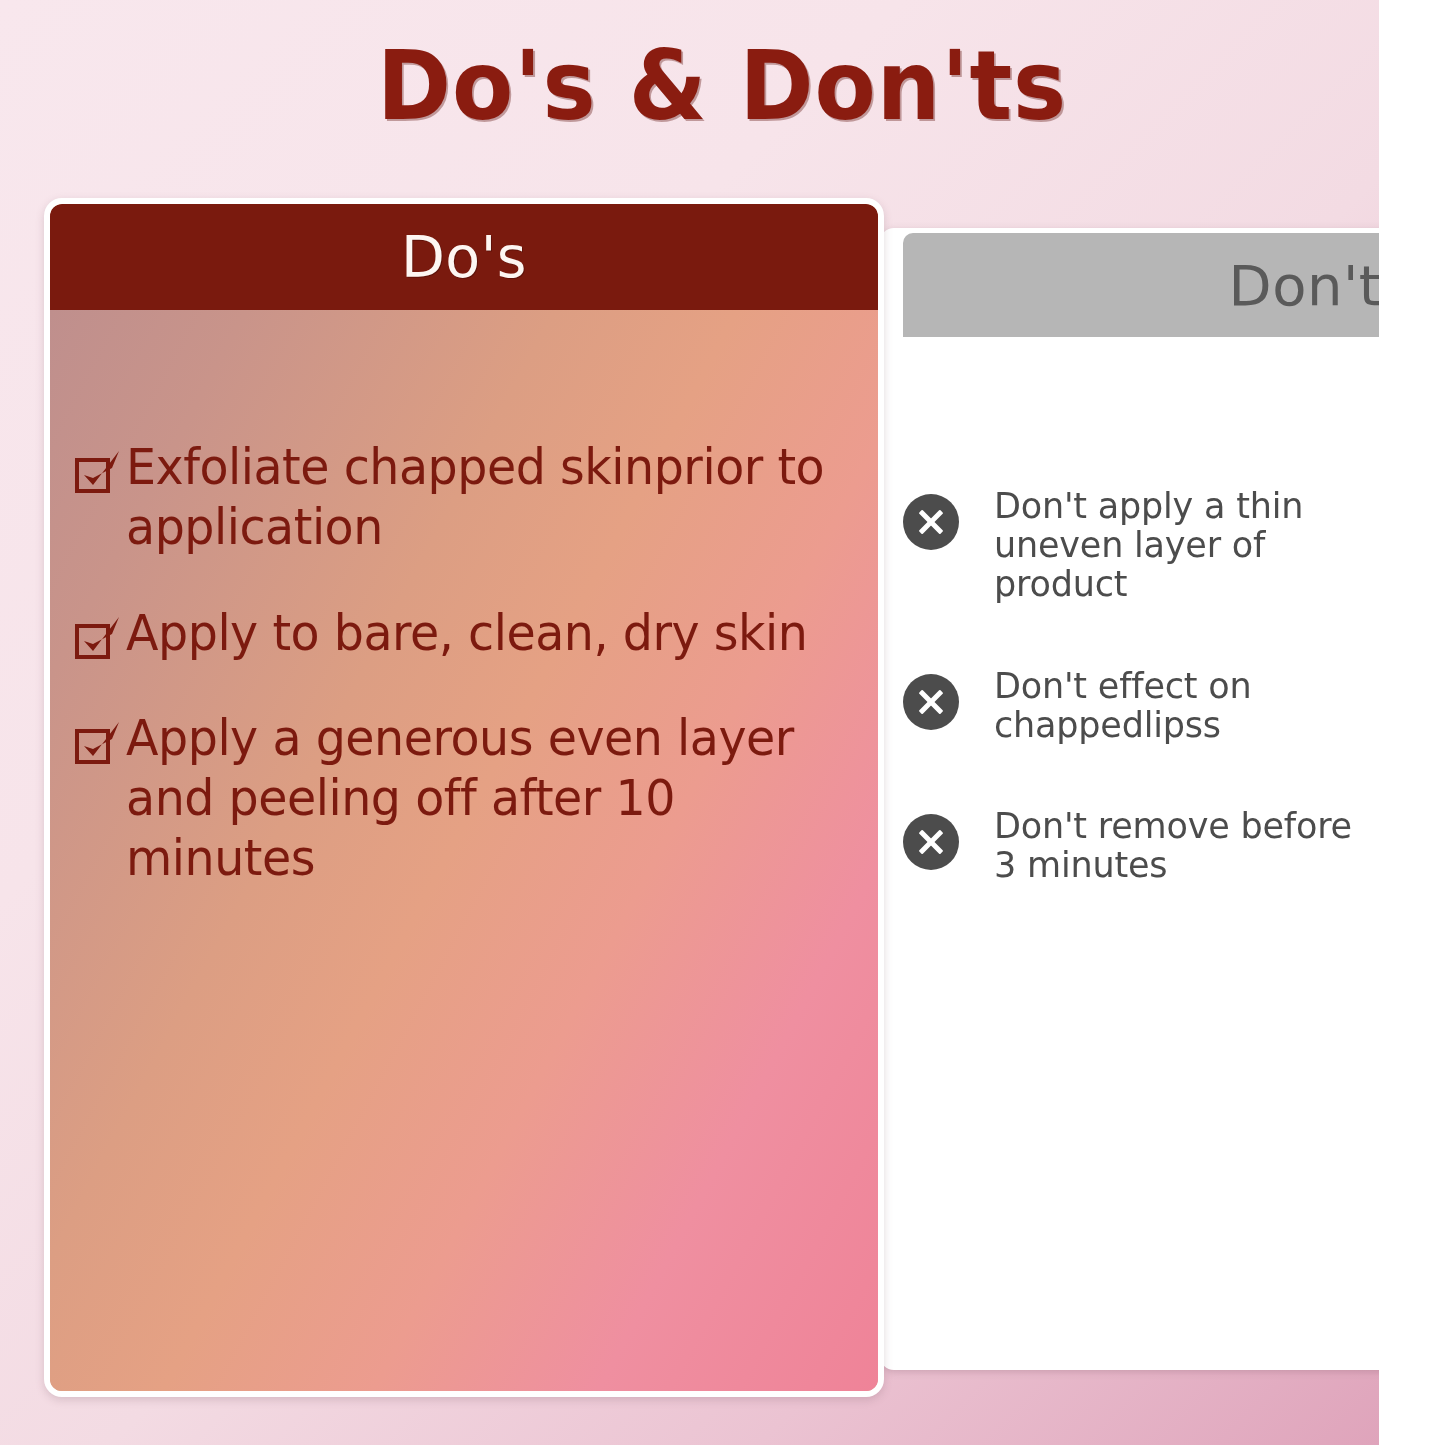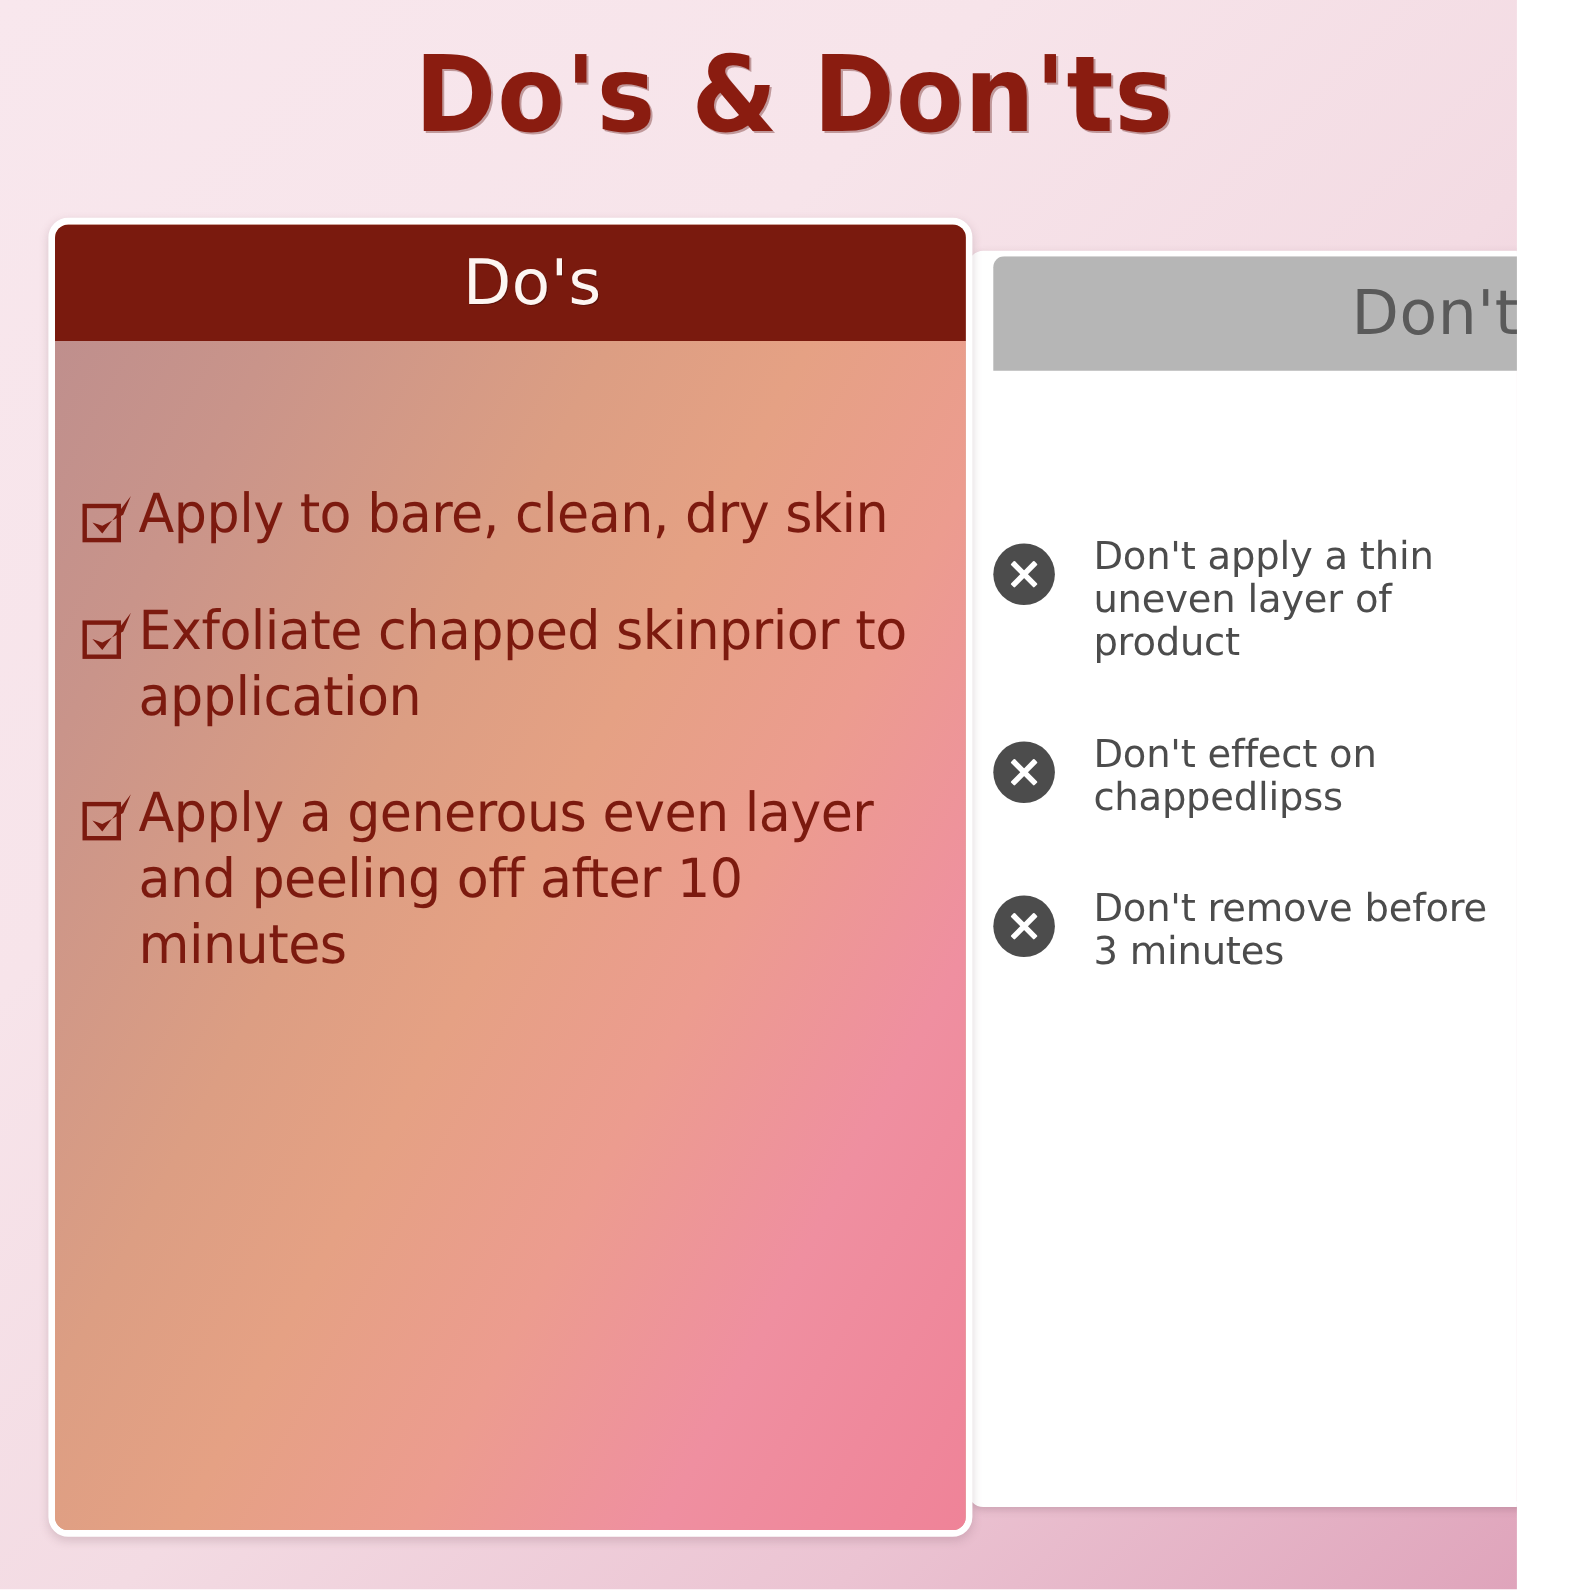--- a/index.html
+++ b/index.html
@@ -141,21 +141,20 @@
     position: absolute;
     left: 0;
     top: 0;
     width: 100%;
     height: 106px;
     background: #7a1a0e;
     border-radius: 12px 12px 0 0;
     display: flex;
     align-items: center;
     justify-content: center;
-    padding-left: 20px;
   }
   .dos-header-text {
     font-family: "DejaVu Sans", sans-serif;
     font-size: 57px;
     font-weight: 400;
     color: #fdf6f2;
     letter-spacing: 0.5px;
     text-shadow: 1px 1px 0 rgba(60,8,4,0.45);
   }
   .dos-body {
@@ -241,31 +240,31 @@
     </div>
     <div class="dos-body">
 
       <div class="do-item">
         <span class="check-icon">
           <svg width="48" height="48" viewBox="0 0 48 48">
             <rect x="3" y="12" width="31" height="31" fill="none" stroke="#7c1a0f" stroke-width="4"></rect>
             <path d="M10 27 L19 37 L45 3 L38 20 L19 30 Z" fill="#7c1a0f"></path>
           </svg>
         </span>
-        <span class="do-text">Apply to bare, clean, dry skin</span>
+        <span class="do-text">Exfoliate chapped skinprior to application</span>
       </div>
 
       <div class="do-item">
         <span class="check-icon">
           <svg width="48" height="48" viewBox="0 0 48 48">
             <rect x="3" y="12" width="31" height="31" fill="none" stroke="#7c1a0f" stroke-width="4"></rect>
             <path d="M10 27 L19 37 L45 3 L38 20 L19 30 Z" fill="#7c1a0f"></path>
           </svg>
         </span>
-        <span class="do-text">Exfoliate chapped skinprior to application</span>
+        <span class="do-text">Apply to bare, clean, dry skin</span>
       </div>
 
       <div class="do-item">
         <span class="check-icon">
           <svg width="48" height="48" viewBox="0 0 48 48">
             <rect x="3" y="12" width="31" height="31" fill="none" stroke="#7c1a0f" stroke-width="4"></rect>
             <path d="M10 27 L19 37 L45 3 L38 20 L19 30 Z" fill="#7c1a0f"></path>
           </svg>
         </span>
         <span class="do-text">Apply a generous even layer and peeling off after 10 minutes</span>

